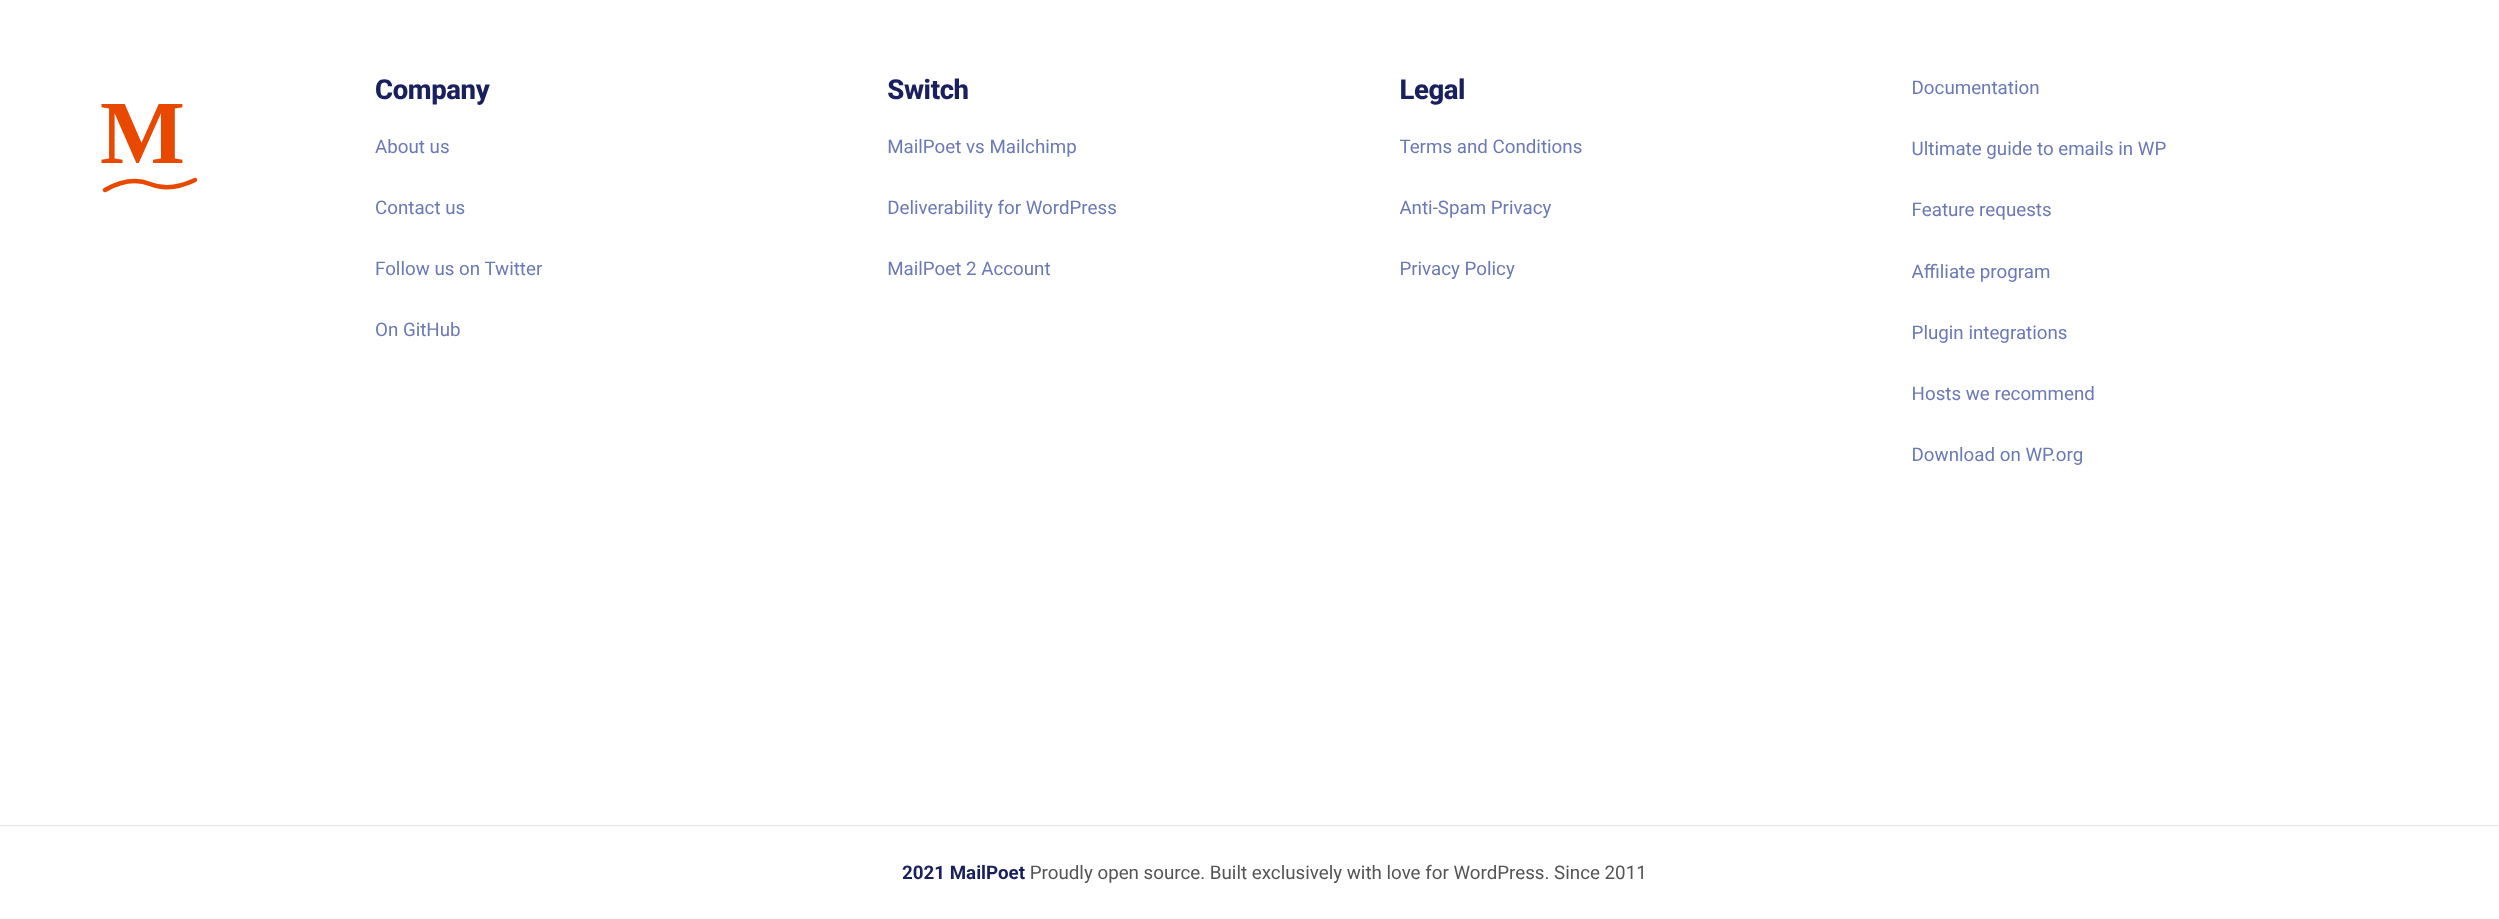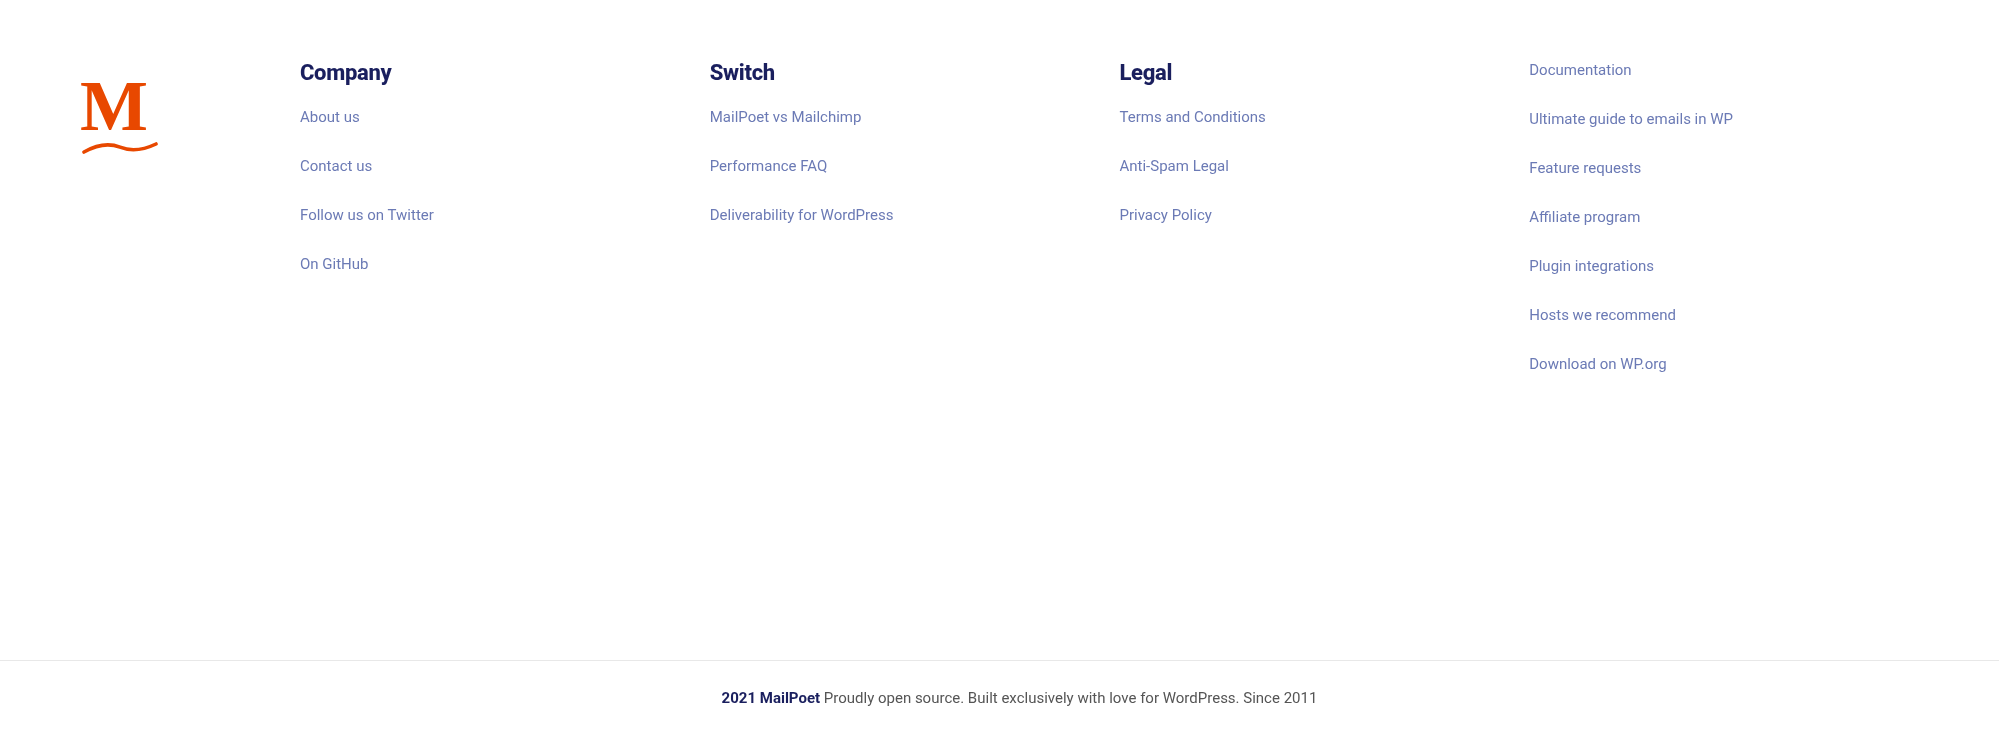--- a/index.html
+++ b/index.html
@@ -122,29 +122,29 @@
           <li><a href="#">About us</a></li>
           <li><a href="#">Contact us</a></li>
           <li><a href="#">Follow us on Twitter</a></li>
           <li><a href="#">On GitHub</a></li>
         </ul>
       </div>
       <div class="footer-column">
         <h3 class="column-heading">Switch</h3>
         <ul class="footer-links">
           <li><a href="#">MailPoet vs Mailchimp</a></li>
-          <li><a href="#">Performance FAQ</a></li>
           <li><a href="#">Deliverability for WordPress</a></li>
+          <li><a href="#">MailPoet 2 Account</a></li>
         </ul>
       </div>
       <div class="footer-column">
         <h3 class="column-heading">Legal</h3>
         <ul class="footer-links">
           <li><a href="#">Terms and Conditions</a></li>
-          <li><a href="#">Anti-Spam Legal</a></li>
+          <li><a href="#">Anti-Spam Privacy</a></li>
           <li><a href="#">Privacy Policy</a></li>
         </ul>
       </div>
       <div class="footer-column">
         <ul class="footer-links">
           <li><a href="#">Documentation</a></li>
           <li><a href="#">Ultimate guide to emails in WP</a></li>
           <li><a href="#">Feature requests</a></li>
           <li><a href="#">Affiliate program</a></li>
           <li><a href="#">Plugin integrations</a></li>

